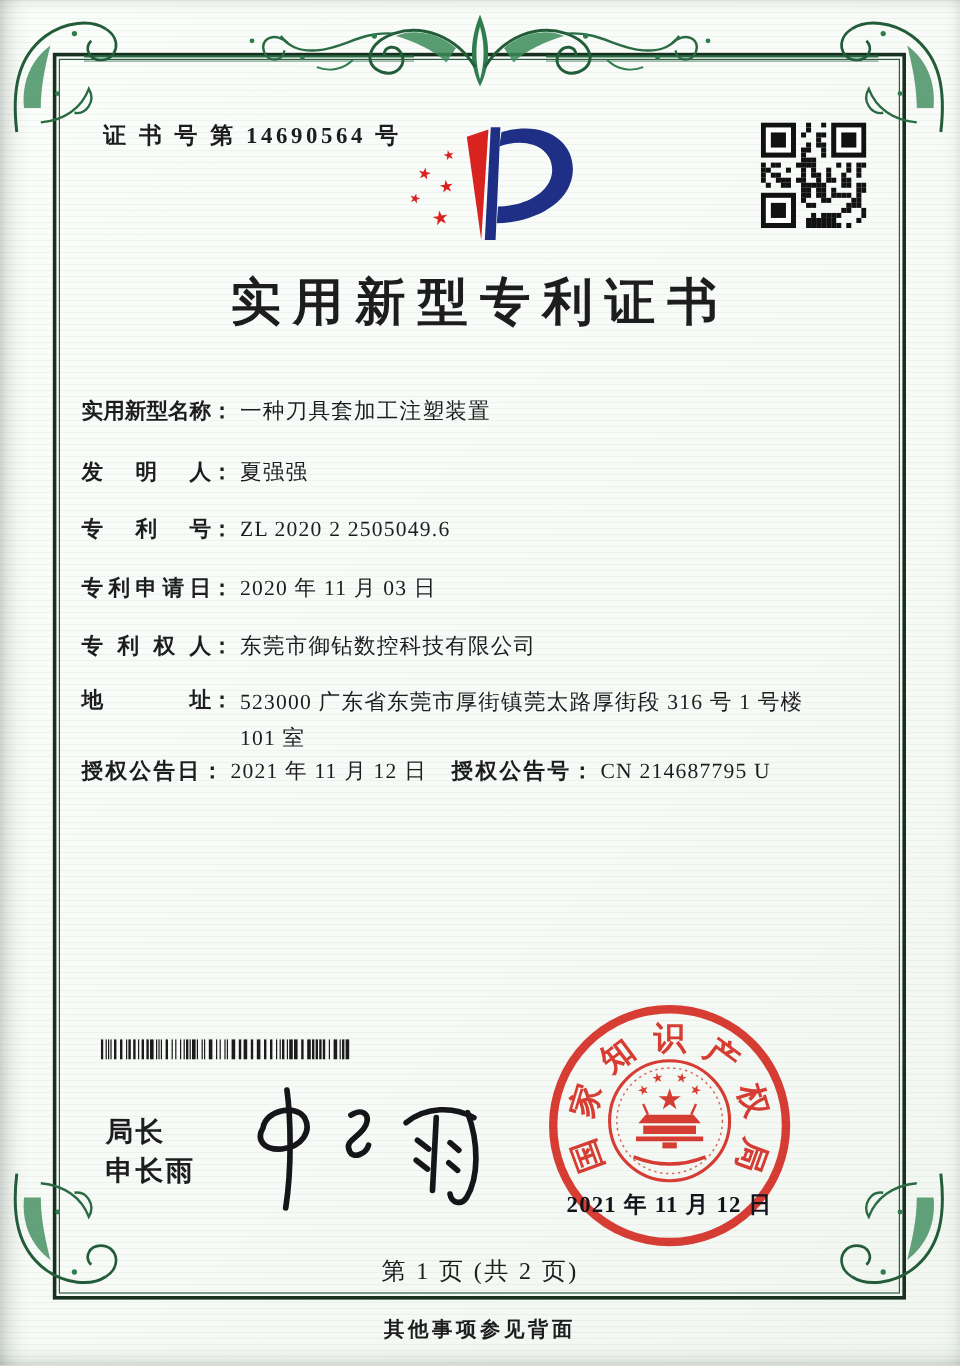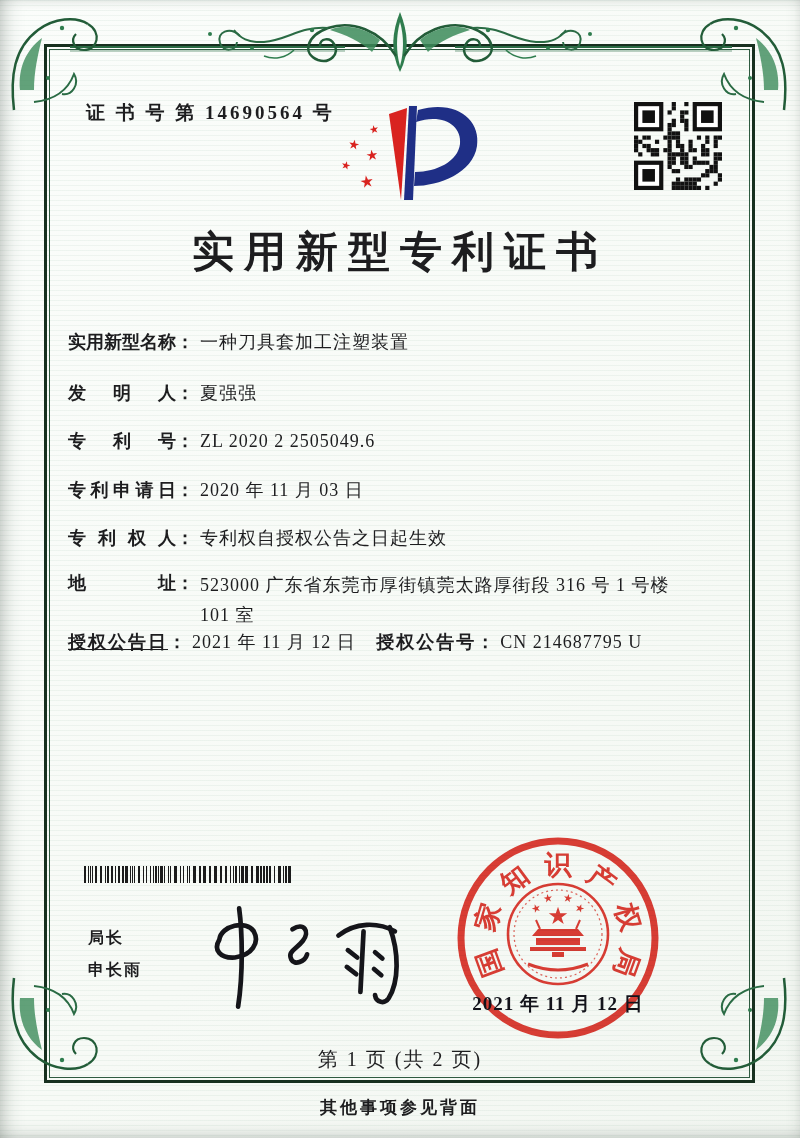--- a/index.html
+++ b/index.html
@@ -22,21 +22,21 @@
   .title{position:absolute;left:0;right:0;top:224px;text-align:center;font-size:42px;font-weight:700;letter-spacing:10px;}
   .frow{position:absolute;left:68px;font-size:18px;white-space:nowrap;}
   .flabel{display:inline-block;width:108px;text-align:justify;text-align-last:justify;font-weight:600;}
   .fcolon{font-weight:600;}
   .fval{margin-left:6px;letter-spacing:1px;}
   .fval.wrap{display:inline-block;width:478px;white-space:normal;vertical-align:top;line-height:1.65;}
   .grant2{margin-left:16px;}
   .grant2 .glabel{font-weight:600;letter-spacing:2px;}
   .body-text{position:absolute;left:84px;top:658px;width:634px;font-size:17px;line-height:1.95;font-weight:600;}
   .body-text p{margin:0;text-indent:2em;}
-  .officer{position:absolute;left:88px;font-size:16px;font-weight:700;letter-spacing:2px;}
+  .officer{position:absolute;left:88px;font-size:23px;font-weight:700;letter-spacing:2px;}
   .seal-date{position:absolute;left:446px;top:991px;width:224px;text-align:center;
              font-size:19px;font-weight:700;color:#13131b;letter-spacing:1px;z-index:6;}
   .page-info{position:absolute;left:0;right:0;top:1046px;text-align:center;font-size:20px;letter-spacing:2px;}
   .back-note{position:absolute;left:0;right:0;top:1096px;text-align:center;font-size:17px;font-weight:600;letter-spacing:3px;}
   #official-seal{opacity:.93;mix-blend-mode:multiply;z-index:5;}
   #signature{z-index:4;}
 </style>
 </head>
 <body>
 
@@ -239,27 +239,27 @@
   <div class="frow" style="top:381px;">
     <span class="flabel">发明人</span><span class="fcolon">：</span><span class="fval">夏强强</span>
   </div>
   <div class="frow" style="top:429px;">
     <span class="flabel">专利号</span><span class="fcolon">：</span><span class="fval">ZL 2020 2 2505049.6</span>
   </div>
   <div class="frow" style="top:478px;">
     <span class="flabel">专利申请日</span><span class="fcolon">：</span><span class="fval">2020 年 11 月 03 日</span>
   </div>
   <div class="frow" style="top:526px;">
-    <span class="flabel">专利权人</span><span class="fcolon">：</span><span class="fval">专利权自授权公告之日起生效</span>
+    <span class="flabel">专利权人</span><span class="fcolon">：</span><span class="fval">东莞市御钻数控科技有限公司</span>
   </div>
   <div class="frow" style="top:571px;">
     <span class="flabel">地址</span><span class="fcolon">：</span><span class="fval wrap">523000 广东省东莞市厚街镇莞太路厚街段 316 号 1 号楼 101 室</span>
   </div>
   <div class="frow" style="top:630px;">
-    <span class="glabel" style="font-weight:600;letter-spacing:2px;text-decoration:underline;">授权公告日</span><span class="fcolon">：</span><span class="fval">2021 年 11 月 12 日</span>
+    <span class="glabel" style="font-weight:600;letter-spacing:2px;">授权公告日</span><span class="fcolon">：</span><span class="fval">2021 年 11 月 12 日</span>
     <span class="grant2">
       <span class="glabel">授权公告号</span><span class="fcolon">：</span><span class="fval">CN 214687795 U</span>
     </span>
   </div>
 
 
   <svg class="deco" id="barcode" style="left:84px;top:866px;width:212px;height:17px;" viewBox="0 0 212 17" preserveAspectRatio="none">
       <rect x="0" y="0" width="2" height="17" fill="#1b1b1b"></rect>
       <rect x="4" y="0" width="1" height="17" fill="#1b1b1b"></rect>
       <rect x="6" y="0" width="1" height="17" fill="#1b1b1b"></rect>

